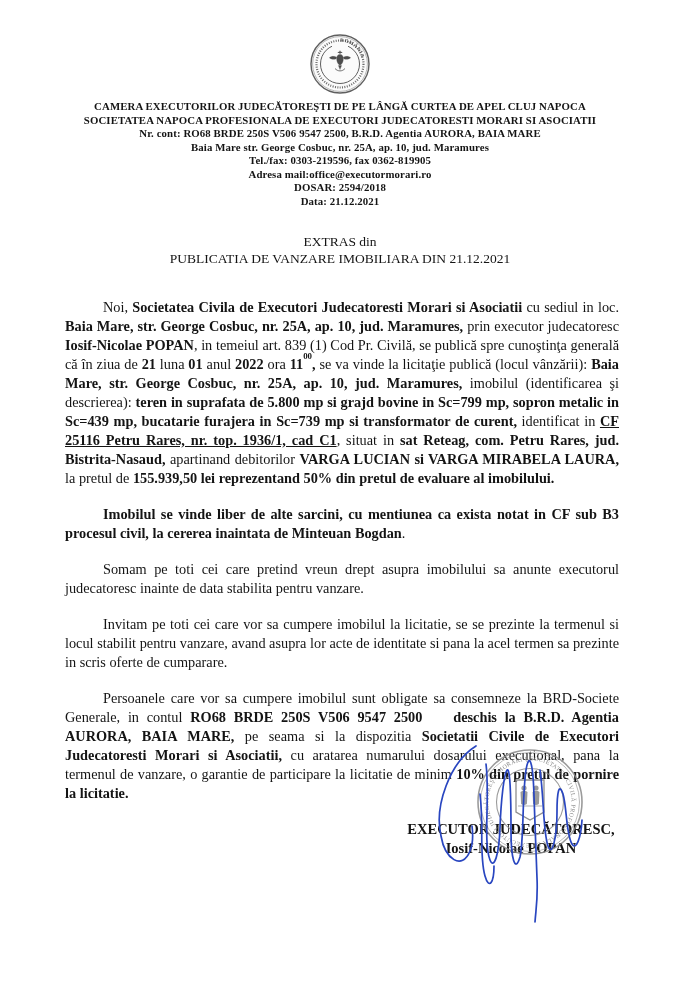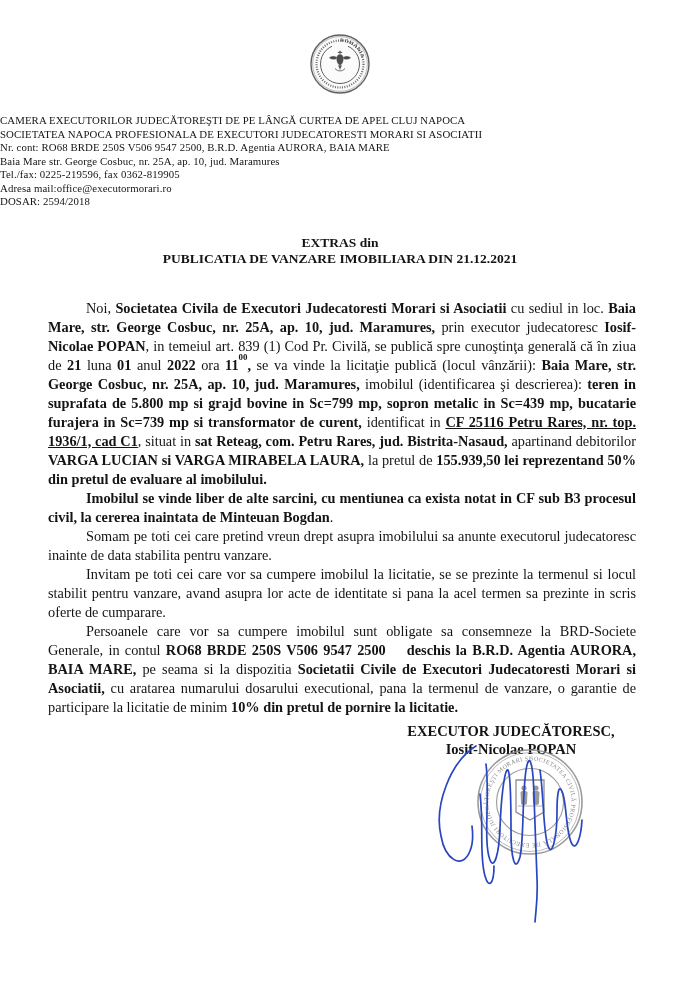--- a/index.html
+++ b/index.html
@@ -19,42 +19,43 @@
     position:relative;
     width:680px;height:1000px;
     background:#ffffff;
     overflow:hidden;
   }
   .seal-wrap{
     display:flex;justify-content:center;
     padding-top:32px;
   }
   .letterhead{
-    margin-top:18px;
-    font-weight:normal;
+    margin-top:4px;
+    text-align:center;
+    font-weight:bold;
     font-size:10.8px;
     line-height:13.5px;
     letter-spacing:.1px;
   }
   .doc-title{
     margin-top:26px;
     text-align:center;
-    font-weight:bold;
+    font-weight:normal;
     font-size:13.5px;
     line-height:16.5px;
   }
   .doc-body{
     margin:31px 44px 0 48px;
     font-size:14.3px;
     line-height:19px;
     text-align:justify;
   }
   .doc-body p{
     text-indent:38px;
-    margin:0;
+    margin:17px;
   }
   .doc-body .b{font-weight:bold;}
   .doc-body .u{text-decoration:underline;}
   .doc-body sup{
     font-size:.62em;
     line-height:0;
     position:relative;
     top:-.45em;
   }
   .sign-block{
@@ -104,23 +105,24 @@
         <path d="M27 36.5 c1.4 1.6 3.2 2.4 5 2.4 c1.8 0 3.6-.8 5-2.4" fill="none" stroke-width=".8"></path>
       </g>
     </svg>
   </div>
 
   <div class="letterhead">
     <div>CAMERA EXECUTORILOR JUDECĂTOREŞTI DE PE LÂNGĂ CURTEA DE APEL CLUJ NAPOCA</div>
     <div>SOCIETATEA NAPOCA PROFESIONALA DE EXECUTORI JUDECATORESTI MORARI SI ASOCIATII</div>
     <div>Nr. cont: RO68 BRDE 250S V506 9547 2500, B.R.D. Agentia AURORA, BAIA MARE</div>
     <div>Baia Mare str. George Cosbuc, nr. 25A, ap. 10, jud. Maramures</div>
-    <div>Tel./fax: 0225-219596, fax 0362-819905</div>
+    <div>Tel./fax: 0303-219596, fax 0362-819905</div>
     <div>Adresa mail:office@executormorari.ro</div>
     <div>DOSAR: 2594/2018</div>
+    <div>Data: 21.12.2021</div>
   </div>
 
   <div class="doc-title">
     <div>EXTRAS din</div>
     <div>PUBLICATIA DE VANZARE IMOBILIARA DIN 21.12.2021</div>
   </div>
 
   <div class="doc-body">
       <p><span>Noi, </span><span class="b">Societatea Civila de Executori Judecatoresti Morari si Asociatii</span><span> cu sediul in loc. </span><span class="b">Baia Mare, str. George Cosbuc, nr. 25A, ap. 10, jud. Maramures,</span><span> prin executor judecatoresc </span><span class="b">Iosif-Nicolae POPAN</span><span>, in temeiul art. 839 (1) Cod Pr. Civilă, se publică spre cunoştinţa generală că în ziua de </span><span class="b">21</span><span> luna </span><span class="b">01</span><span> anul </span><span class="b">2022</span><span> ora </span><span class="b">11</span><sup class="b">00</sup><span class="b">, </span><span>se va vinde la licitaţie publică (locul vânzării): </span><span class="b">Baia Mare, str. George Cosbuc, nr. 25A, ap. 10, jud. Maramures,</span><span> imobilul (identificarea şi descrierea): </span><span class="b">teren in suprafata de 5.800 mp si grajd bovine in Sc=799 mp, sopron metalic in Sc=439 mp, bucatarie furajera in Sc=739 mp si transformator de curent,</span><span> identificat in </span><span class="b u">CF 25116 Petru Rares, nr. top. 1936/1, cad C1</span><span>, situat in </span><span class="b">sat Reteag, com. Petru Rares, jud. Bistrita-Nasaud,</span><span> apartinand debitorilor </span><span class="b">VARGA LUCIAN si VARGA MIRABELA LAURA,</span><span> la pretul de </span><span class="b">155.939,50 lei reprezentand 50% din pretul de evaluare al imobilului.</span></p>
       <p><span class="b">Imobilul se vinde liber de alte sarcini, cu mentiunea ca exista notat in CF sub B3 procesul civil, la cererea inaintata de Minteuan Bogdan</span><span>.</span></p>

